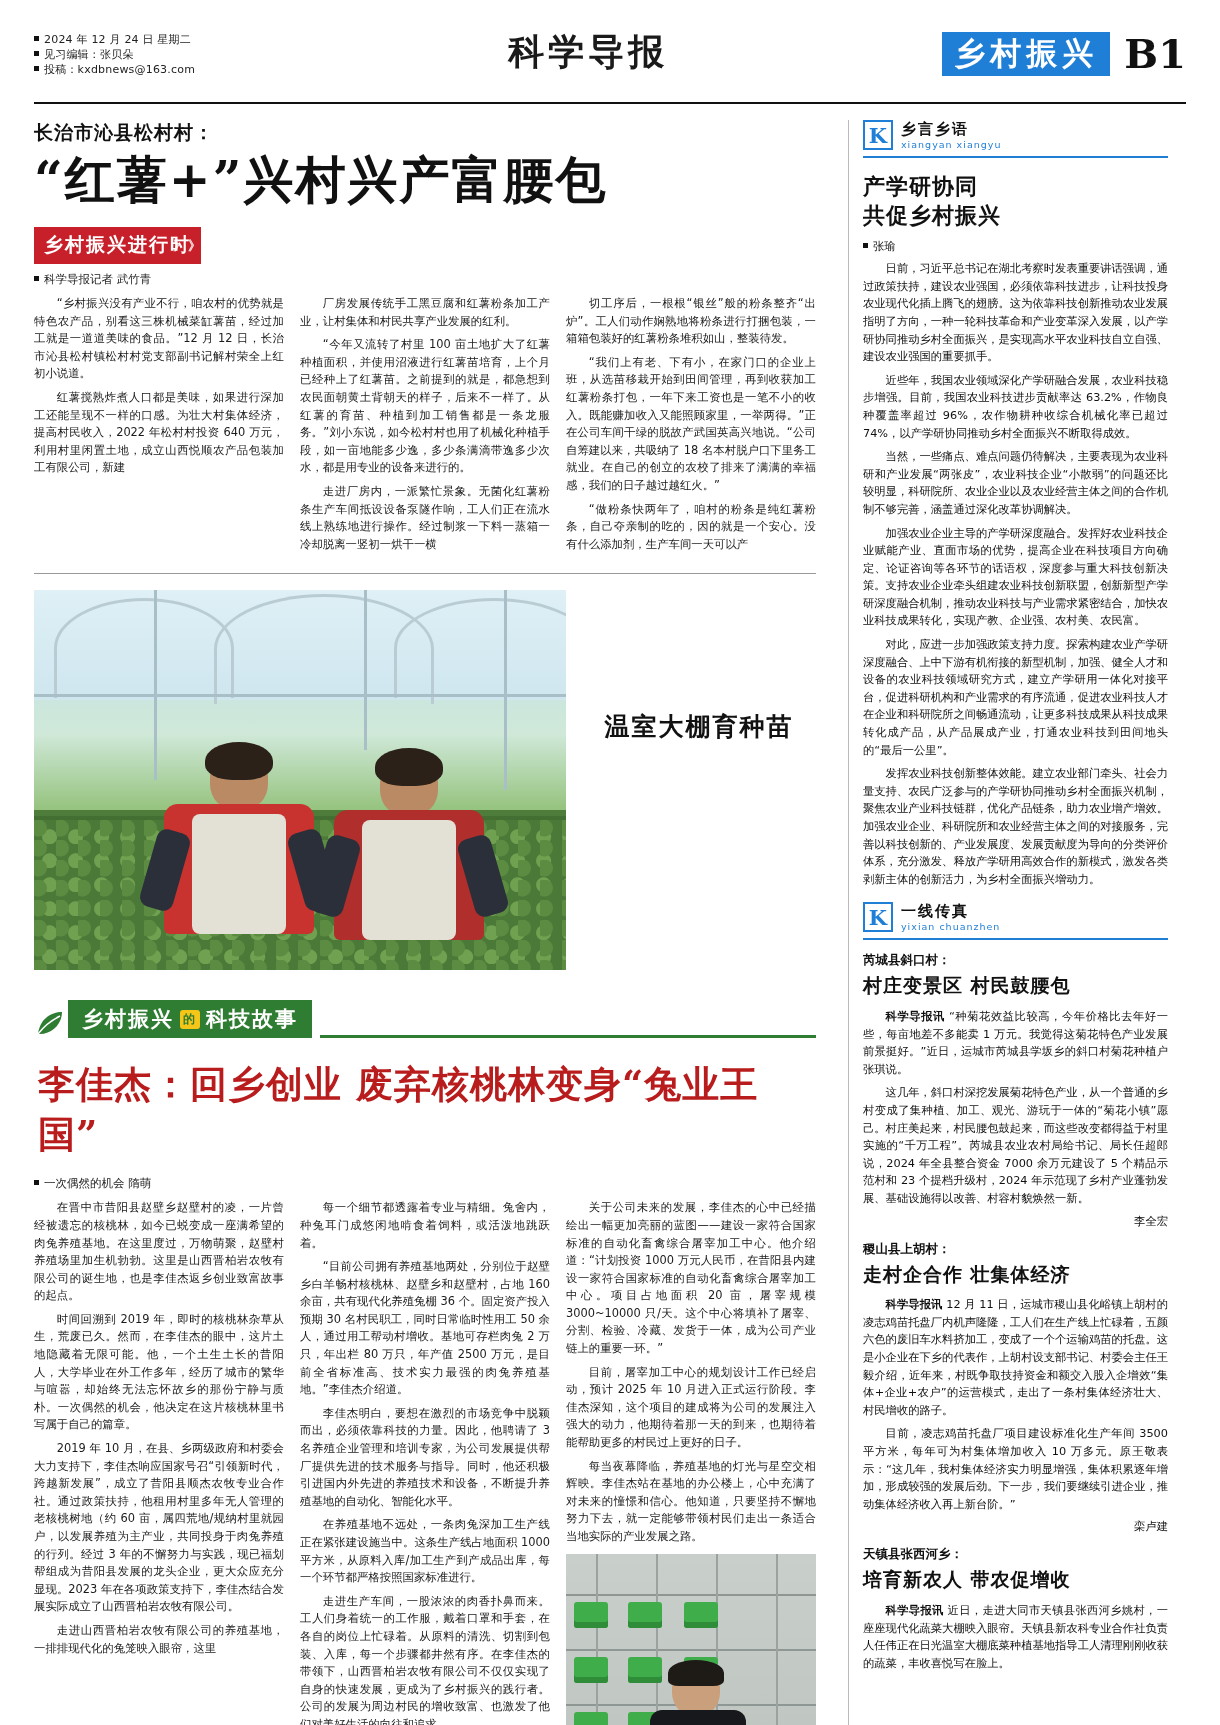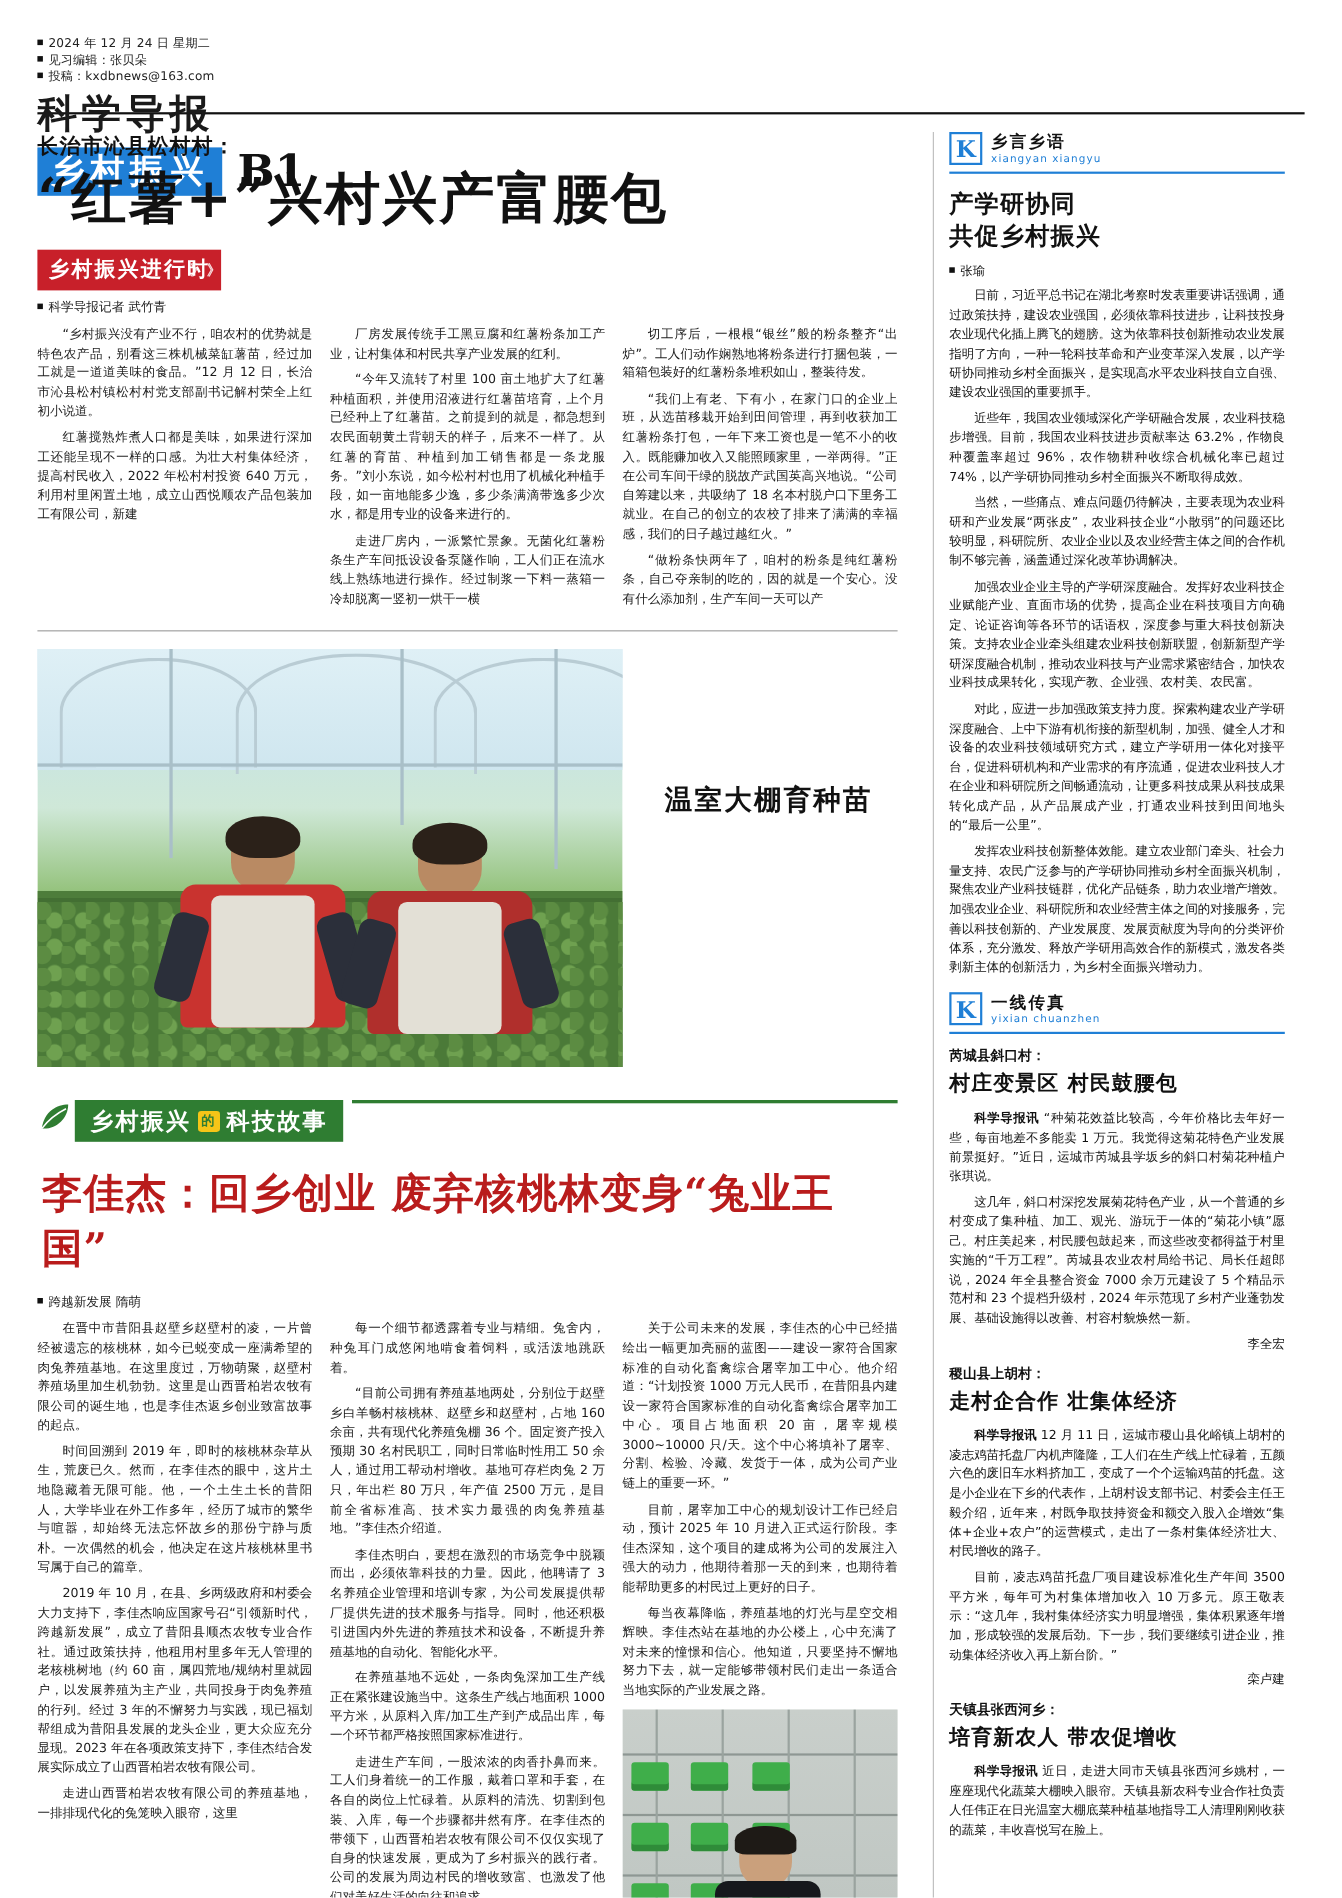--- a/index.html
+++ b/index.html
@@ -8,21 +8,21 @@
     width:1220px; height:1725px;
     background:#ffffff;
     font-family:"DejaVu Sans","Liberation Sans",sans-serif;
     color:#111;
     position:relative;
     overflow:hidden;
   }
   .page { position:relative; width:1220px; height:1725px; padding:26px 34px 0 34px; }
 
   
-  .masthead { display:flex; align-items:flex-start; height:70px; border-bottom:0;flex-direction:column; }
+  .masthead { display:flex; align-items:flex-start; height:70px; border-bottom:0; }
   .mh-left { width:200px; padding-top:6px; }
   .mh-left div { font-size:11px; line-height:15px; color:#222; letter-spacing:.2px; white-space:nowrap; }
   .mh-left div::before{
     content:""; display:inline-block; width:5px; height:5px; background:#111;
     margin-right:5px; vertical-align:2px;
   }
   .mh-center { flex:1; text-align:center; padding-top:2px; }
   .mh-title {
     font-family:"DejaVu Serif","Liberation Serif",serif;
     font-weight:bold; font-size:36px; letter-spacing:4px; color:#1a1a1a;
@@ -94,21 +94,21 @@
                #4b7a38; }
   .worker { position:absolute; bottom:36px; }
   .worker .head { width:58px;height:62px;background:#b98a63;border-radius:45% 45% 42% 42%; margin:0 auto; position:relative;}
   .worker .hair { position:absolute; top:-6px; left:-5px; right:-5px; height:38px; background:#2b2119; border-radius:50% 50% 40% 40%; }
   .worker .body { width:150px;height:130px;background:#c9332f;border-radius:14px 14px 6px 6px; margin-top:-6px; position:relative;}
   .worker .apron { position:absolute; top:10px; left:28px; width:94px; height:120px; background:#e3e0d6; border-radius:8px;}
   .worker .arm { position:absolute; width:34px; height:80px; background:#2b2f3a; top:26px; border-radius:10px;}
   .worker .arm.l { left:-16px; transform:rotate(16deg);} .worker .arm.r { right:-16px; transform:rotate(-16deg);}
 
   
-  .banner { display:flex; align-items:flex-start; margin-top:30px; }
+  .banner { display:flex; align-items:flex-end; margin-top:30px; }
   .banner .leaf { width:30px;height:30px; position:relative; }
   .banner .b-text {
     background:#2f7d32; color:#fff; font-weight:bold; font-size:21px; letter-spacing:2px;
     padding:5px 14px; margin-left:4px; display:flex; align-items:center; gap:6px;
   }
   .banner .b-dot { background:#f5c518; color:#2f7d32; border-radius:3px; font-size:12px; padding:1px 3px; }
   .banner .b-line { flex:1; height:3px; background:#2f7d32; margin-left:8px; }
 
   .headline2 {
     font-family:"DejaVu Serif","Liberation Serif",serif;
@@ -249,21 +249,21 @@
         </div>
         <div class="b-text">
           <span>乡村振兴</span>
           <span class="b-dot">的</span>
           <span>科技故事</span>
         </div>
         <div class="b-line"></div>
       </div>
 
       <div class="headline2">李佳杰：回乡创业 废弃核桃林变身“兔业王国”</div>
-      <div class="byline">跨越新发展 隋萌</div>
+      <div class="byline">一次偶然的机会 隋萌</div>
 
       <div class="cols3b">
         <div>
           <p class="p">在晋中市昔阳县赵壁乡赵壁村的凌，一片曾经被遗忘的核桃林，如今已蜕变成一座满希望的肉兔养殖基地。在这里度过，万物萌聚，赵壁村养殖场里加生机勃勃。这里是山西晋柏岩农牧有限公司的诞生地，也是李佳杰返乡创业致富故事的起点。</p>
           <p class="p">时间回溯到 2019 年，即时的核桃林杂草从生，荒废已久。然而，在李佳杰的眼中，这片土地隐藏着无限可能。他，一个土生土长的昔阳人，大学毕业在外工作多年，经历了城市的繁华与喧嚣，却始终无法忘怀故乡的那份宁静与质朴。一次偶然的机会，他决定在这片核桃林里书写属于自己的篇章。</p>
           <p class="p">2019 年 10 月，在县、乡两级政府和村委会大力支持下，李佳杰响应国家号召“引领新时代，跨越新发展”，成立了昔阳县顺杰农牧专业合作社。通过政策扶持，他租用村里多年无人管理的老核桃树地（约 60 亩，属四荒地/规纳村里就园户，以发展养殖为主产业，共同投身于肉兔养殖的行列。经过 3 年的不懈努力与实践，现已福划帮组成为昔阳县发展的龙头企业，更大众应充分显现。2023 年在各项政策支持下，李佳杰结合发展实际成立了山西晋柏岩农牧有限公司。</p>
           <p class="p">走进山西晋柏岩农牧有限公司的养殖基地，一排排现代化的兔笼映入眼帘，这里</p>
         </div>
         <div>
           <p class="p">每一个细节都透露着专业与精细。兔舍内，种兔耳门成悠闲地啃食着饲料，或活泼地跳跃着。</p>

